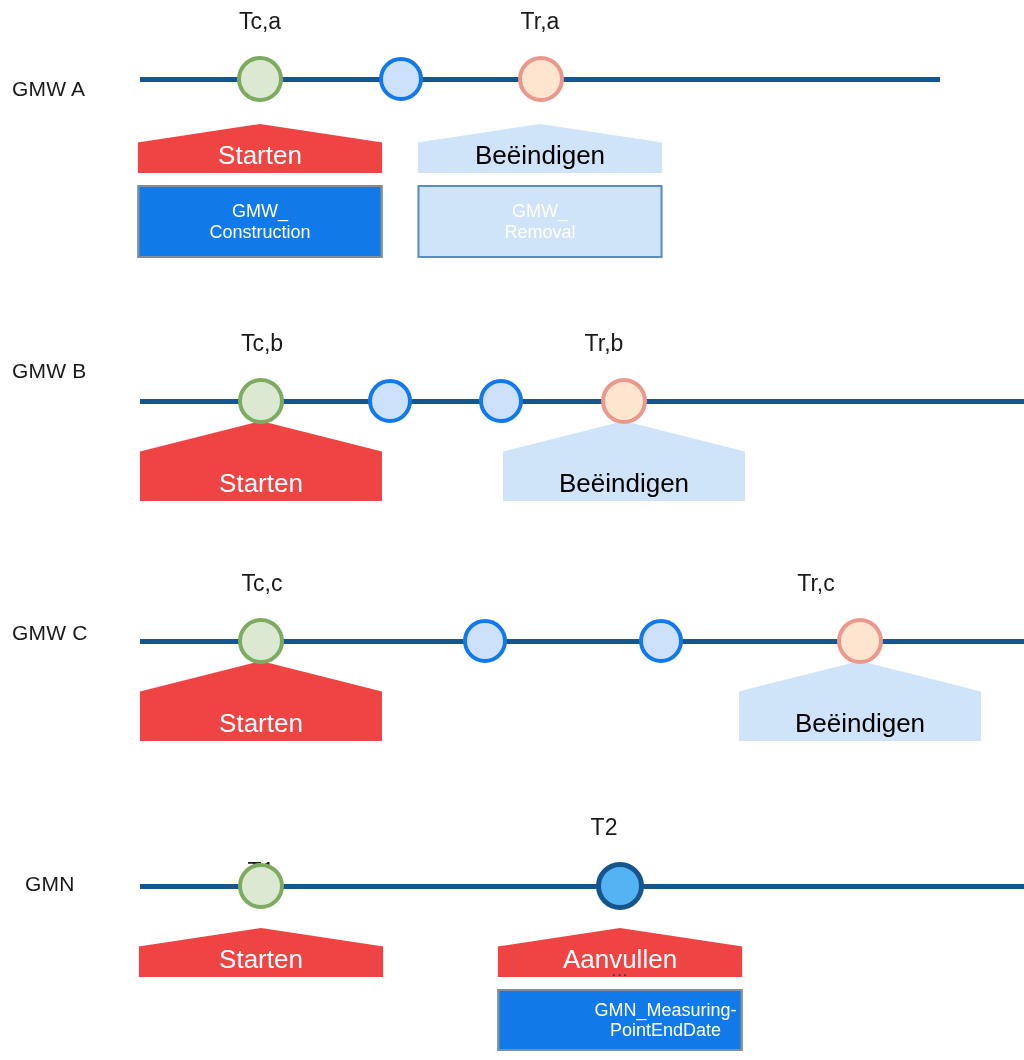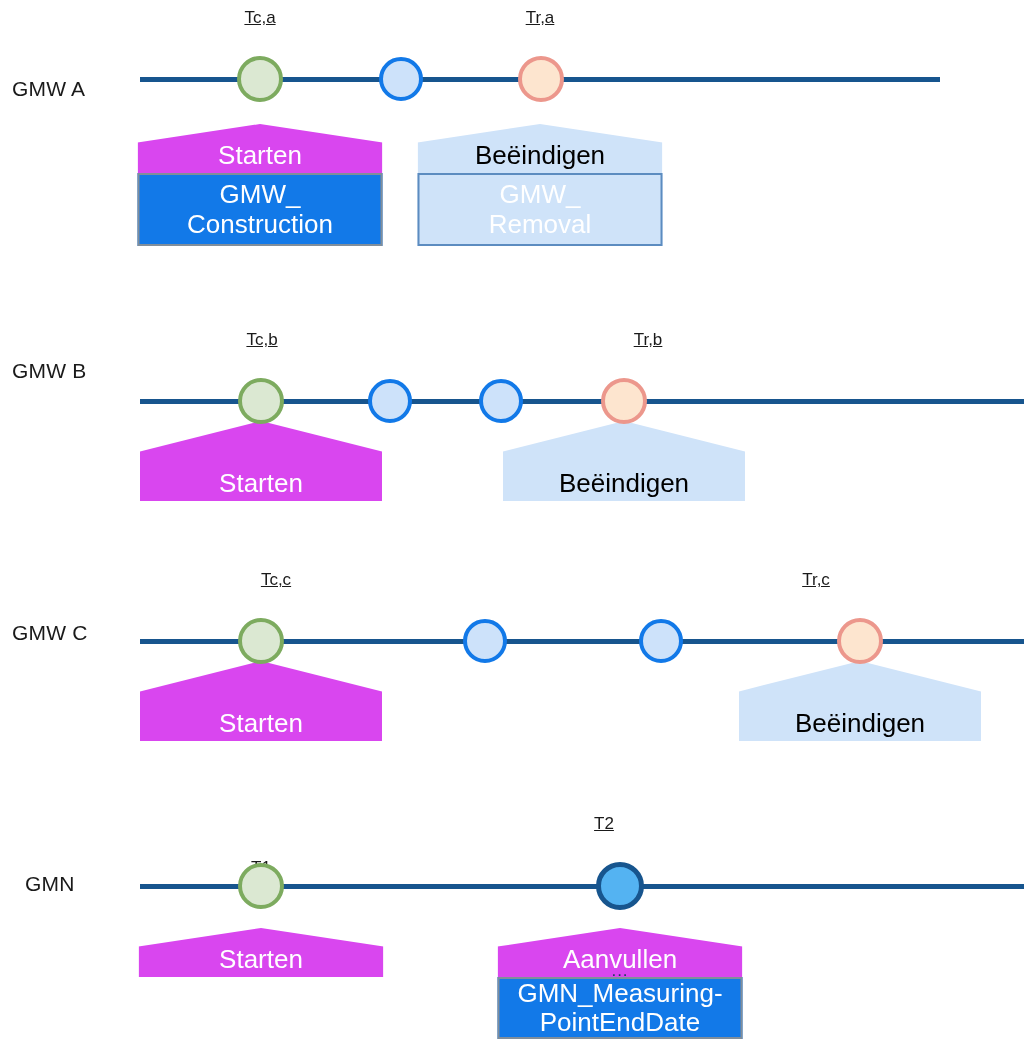--- a/index.html
+++ b/index.html
@@ -23,26 +23,25 @@
   
   .axis{
     position:absolute;
     height:5px;
     background:#17558e;
   }
 
   
   .tick-label{
     position:absolute;
-    font-size:17px;
+    font-size:23px;
     color:#1a1a1a;
     white-space:nowrap;
     text-align:right;
     transform:translateX(-50%);
-    text-decoration:underline;
   }
 
   
   .marker{
     position:absolute;
     border-radius:50%;
     box-sizing:border-box;
     transform:translate(-50%,-50%);
   }
   .marker.green{ background:#dbe8d2; border:4px solid #7dab5f; }
@@ -81,27 +80,28 @@
     letter-spacing:1px;
     color:#1b3a5c;
   }
   .banner .infobox{
     box-sizing:border-box;
     width:100%;
     display:flex;
     align-items:center;
     justify-content:center;
     text-align:center;
-    font-size:26px;
+    font-size:18px;
     line-height:1.12;
     padding:2px 4px;
-  }
-
-  
-  .banner.dark .pennant{ background:#d946ef; }
+    margin-top:12px;
+  }
+
+  
+  .banner.dark .pennant{ background:#ef4444; }
   .banner.dark .pennant-text{ color:#ffffff; }
   .banner.dark .infobox{ background:#1279e8; color:#ffffff; border:2px solid #808e9b; }
 
   
   .banner.light .pennant{ background:#cfe3f9; }
   .banner.light .pennant-text{ color:#000000; }
   .banner.light .infobox{ background:#cfe3f9; color:#ffffff; border:2px solid #5c8cc0; }
 </style>
 </head>
 <body>
@@ -140,21 +140,21 @@
     <div class="marker blue" style="left:401px;top:79px;width:44px;height:44px;"></div>
     <div class="marker red" style="left:541px;top:79px;width:46px;height:46px;"></div>
   </div>
 
   <div>
     <div class="row-label" style="left:12px;top:359px;">GMW B</div>
 
     <div class="axis" style="left:140px;top:399px;width:884px;"></div>
 
     <div class="tick-label" style="left:262px;top:330px;">Tc,b</div>
-    <div class="tick-label" style="left:648px;top:330px;">Tr,b</div>
+    <div class="tick-label" style="left:604px;top:330px;">Tr,b</div>
 
     <div class="banner dark" style="left:261px;top:421px;width:242px;">
       <div class="pennant" style="height:80px;">
         <div class="pennant-text">Starten</div>
       </div>
     </div>
 
     <div class="banner light" style="left:624px;top:421px;width:242px;">
       <div class="pennant" style="height:80px;">
         <div class="pennant-text">Beëindigen</div>
@@ -165,21 +165,21 @@
     <div class="marker blue" style="left:390px;top:401px;width:44px;height:44px;"></div>
     <div class="marker blue" style="left:501px;top:401px;width:44px;height:44px;"></div>
     <div class="marker red" style="left:624px;top:401px;width:46px;height:46px;"></div>
   </div>
 
   <div>
     <div class="row-label" style="left:12px;top:621px;">GMW C</div>
 
     <div class="axis" style="left:140px;top:639px;width:884px;"></div>
 
-    <div class="tick-label" style="left:276px;top:570px;">Tc,c</div>
+    <div class="tick-label" style="left:262px;top:570px;">Tc,c</div>
     <div class="tick-label" style="left:816px;top:570px;">Tr,c</div>
 
     <div class="banner dark" style="left:261px;top:661px;width:242px;">
       <div class="pennant" style="height:80px;">
         <div class="pennant-text">Starten</div>
       </div>
     </div>
 
     <div class="banner light" style="left:860px;top:661px;width:242px;">
       <div class="pennant" style="height:80px;">
@@ -205,21 +205,21 @@
       <div class="pennant" style="height:49px;">
         <div class="pennant-text">Starten</div>
       </div>
     </div>
 
     <div class="banner dark" style="left:620px;top:928px;width:245px;">
       <div class="pennant" style="height:49px;">
         <div class="pennant-text">Aanvullen</div>
         <div class="ellipsis">...</div>
       </div>
-      <div class="infobox" style="height:62px;">
+      <div class="infobox" style="height:62px;justify-content:flex-end;">
         <span style="white-space:pre-line;">GMN_Measuring-
 PointEndDate</span>
       </div>
     </div>
 
     <div class="marker green" style="left:261px;top:886px;width:46px;height:46px;"></div>
     <div class="marker solidblue" style="left:620px;top:886px;width:48px;height:48px;"></div>
   </div>
 
 </div>

